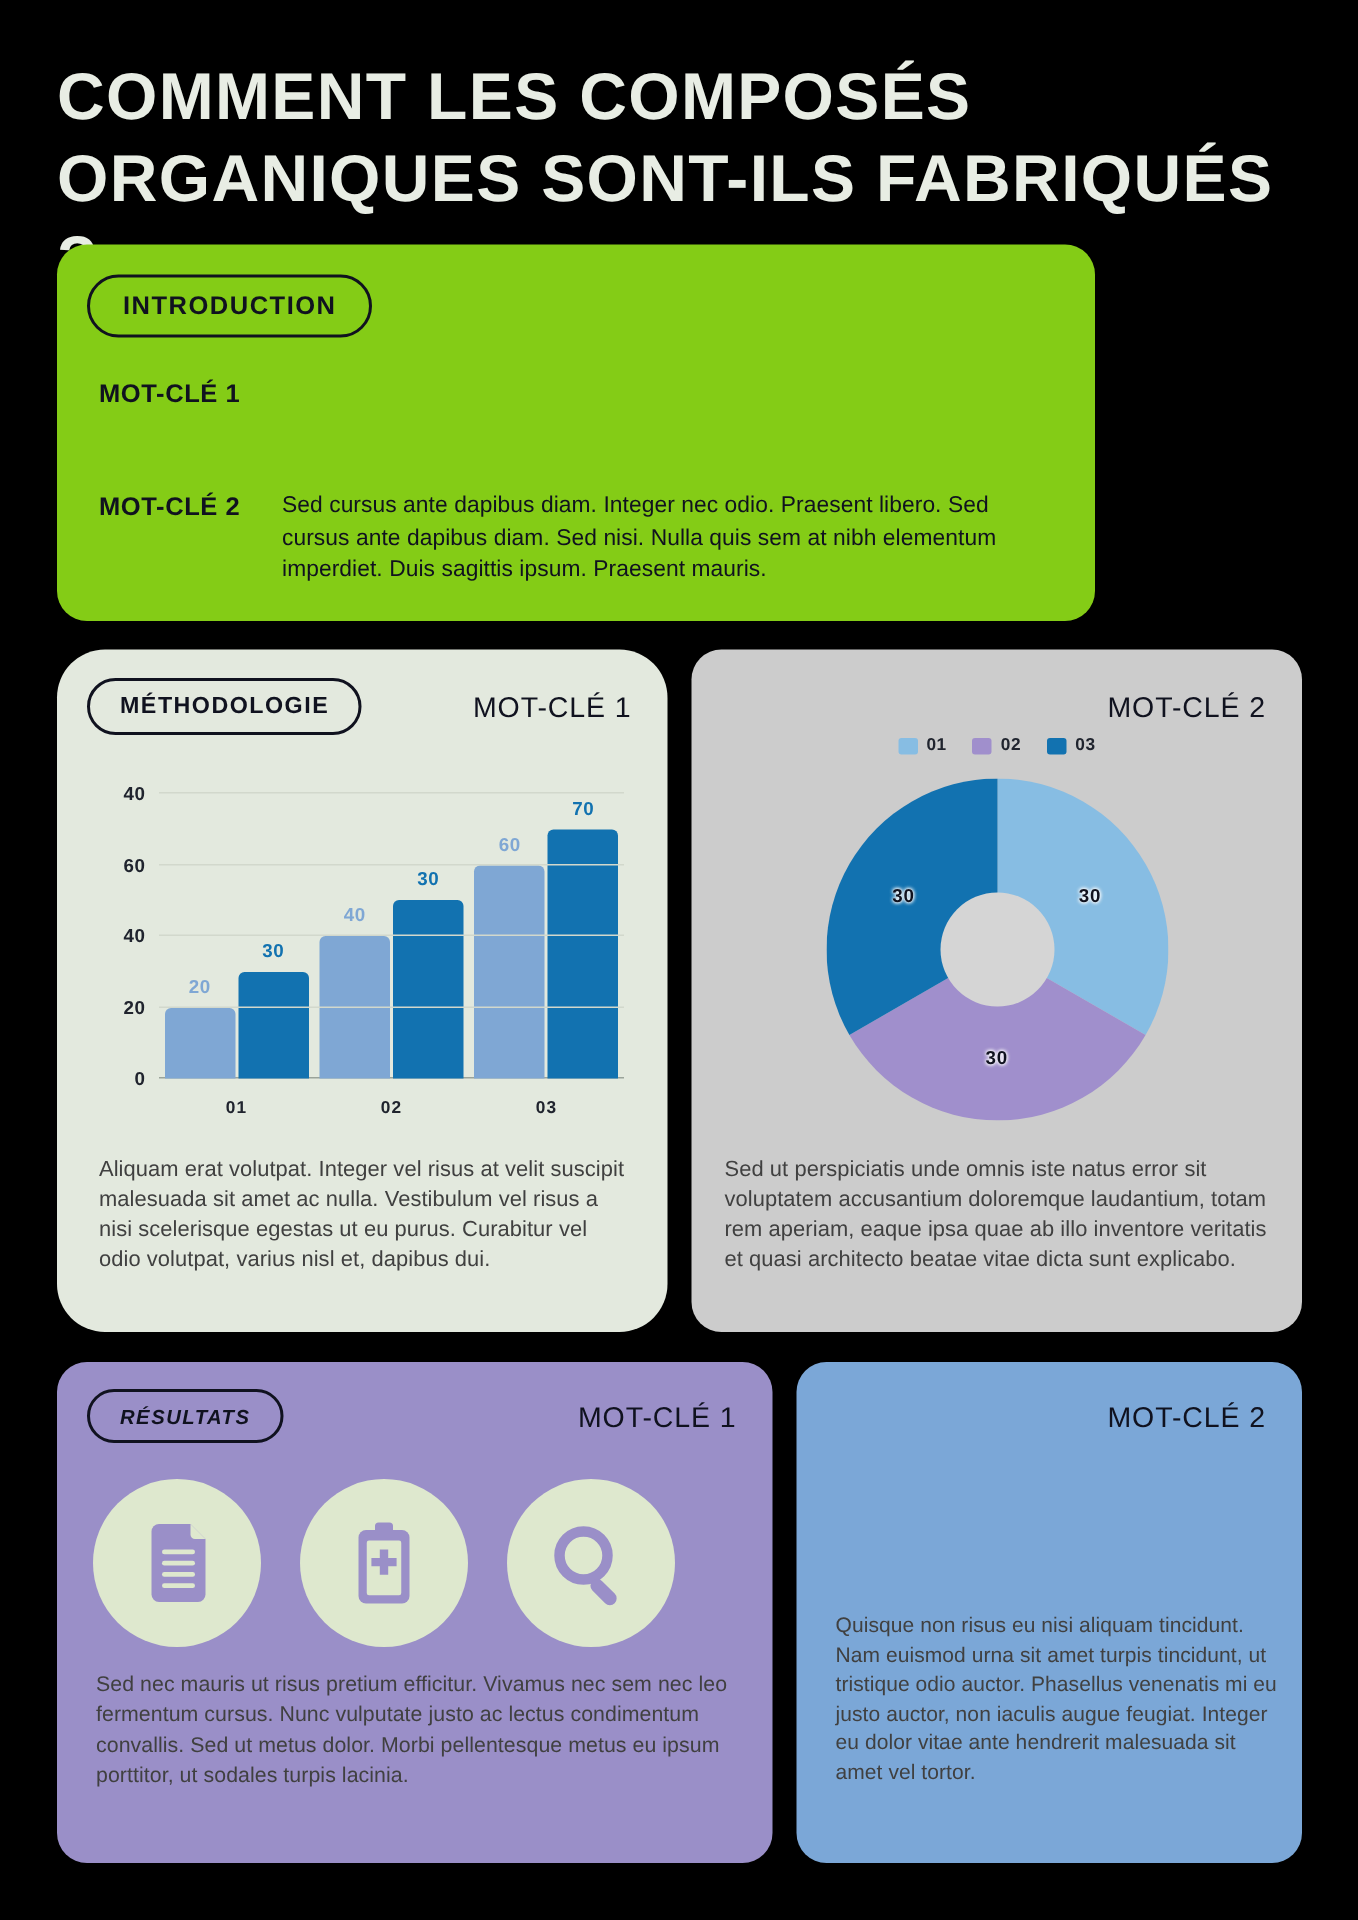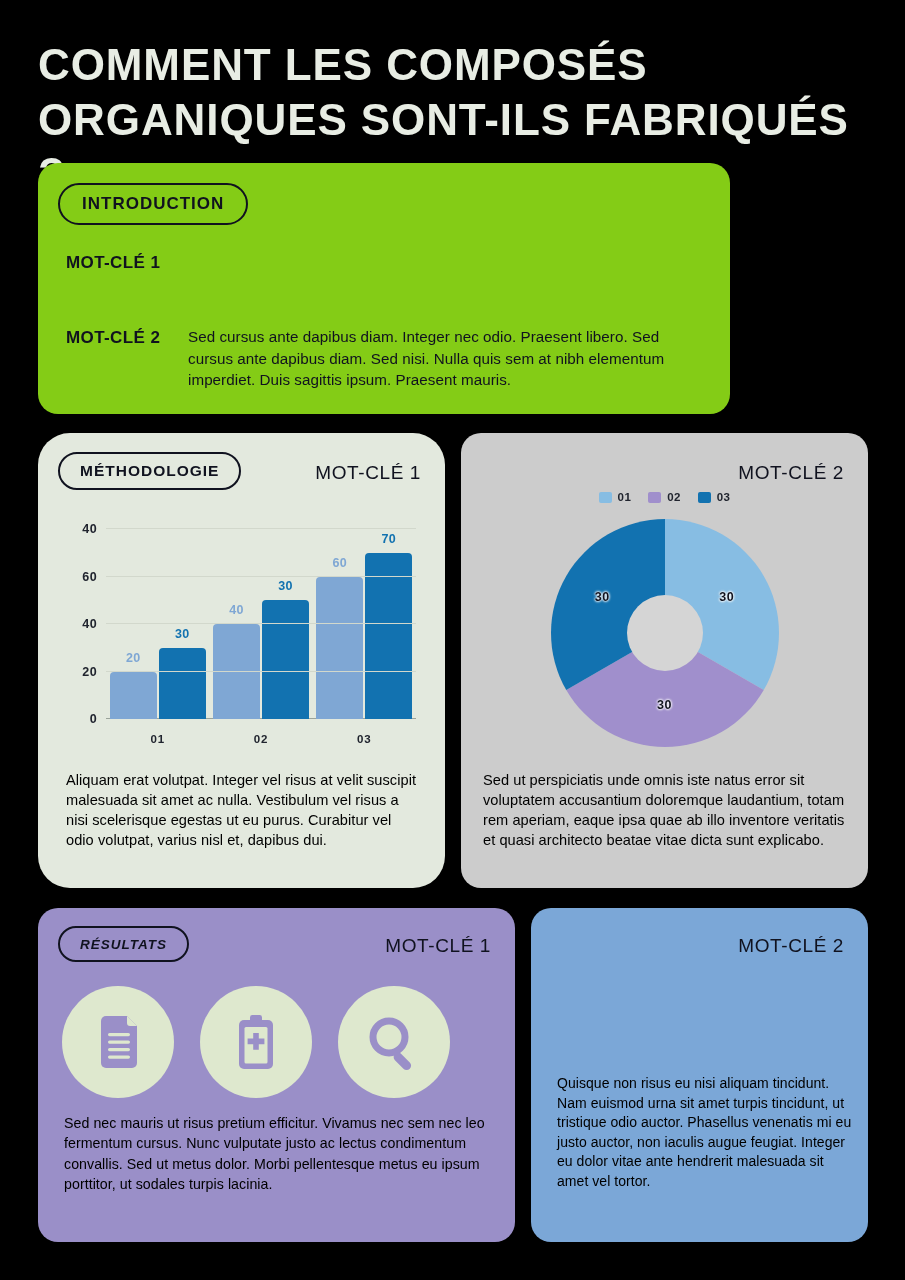--- a/index.html
+++ b/index.html
@@ -99,21 +99,21 @@
     position: absolute; left: 50%; top: 50%; width: 76px; height: 76px;
     margin: -38px 0 0 -38px; border-radius: 50%; background: #D5D5D5;
   }
   .dslice-label {
     position: absolute; transform: translate(-50%, -50%);
     color: #10121F; font-size: 12.5px; font-weight: 700; letter-spacing: 0.5px;
     text-shadow: 0 0 3px #fff, 0 0 3px #fff, 0 0 2px #fff;
   }
 
   
-  .blurb { position: absolute; color: #000000; font-size: 14.6px; line-height: 1.38; letter-spacing: 0.05px; }
+  .blurb { position: absolute; color: #404040; font-size: 14.6px; line-height: 1.38; letter-spacing: 0.05px; }
   .blurb-method { left: 28px; right: 22px; top: 337px; }
   .blurb-donut  { left: 22px; right: 20px; top: 337px; }
   .blurb-res    { left: 26px; right: 20px; top: 205px; font-size: 14.2px; line-height: 1.43; }
   .blurb-note   { left: 26px; right: 10px; top: 166px; font-size: 14px; line-height: 1.4; }
 
   
   .icons { position: absolute; left: 24px; top: 78px; display: flex; gap: 26px; }
   .icon-circle {
     width: 112px; height: 112px; border-radius: 50%; background: #DEE8CE;
     display: flex; align-items: center; justify-content: center;

